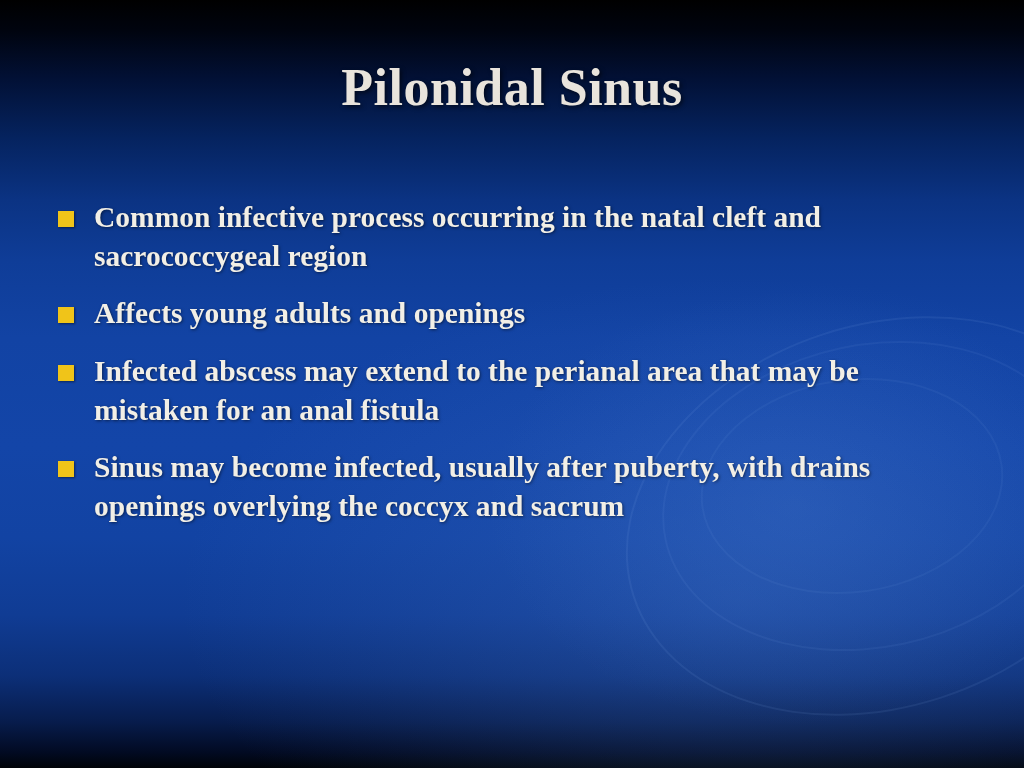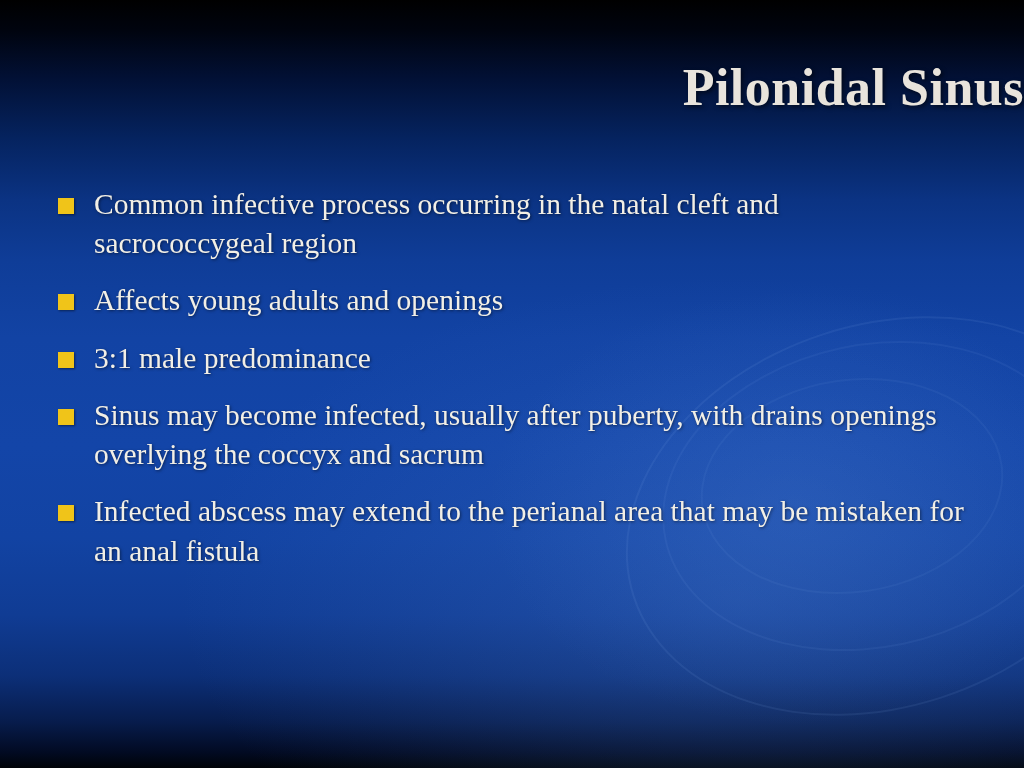--- a/index.html
+++ b/index.html
@@ -55,33 +55,34 @@
     height: 440px;
     background: radial-gradient(ellipse at center, rgba(90,140,220,0.18) 0%, rgba(90,140,220,0.0) 70%);
     pointer-events: none;
   }
 
   .title {
     position: absolute;
     top: 58px;
     left: 0;
     width: 100%;
-    text-align: right;
+    text-align: center;
     color: #e9e4dc;
     font-size: 52px;
     font-weight: bold;
     letter-spacing: 0.5px;
     text-shadow: 2px 2px 4px rgba(0,0,0,0.55);
   }
 
   .bullets {
     position: absolute;
-    top: 185px;
+    top: 198px;
     left: 58px;
     right: 60px;
+    font-weight: bold;
   }
   .bullet {
     display: flex;
     align-items: flex-start;
     margin-bottom: 18px;
   }
   .marker {
     flex: 0 0 auto;
     width: 16px;
     height: 16px;
@@ -113,24 +114,20 @@
     <div class="bullet">
       <span class="marker"></span>
       <span class="btext">Common infective process occurring in the natal cleft and sacrococcygeal region</span>
     </div>
     <div class="bullet">
       <span class="marker"></span>
       <span class="btext">Affects young adults and openings</span>
     </div>
     <div class="bullet">
       <span class="marker"></span>
-      <span class="btext">3:1 male predominance</span>
+      <span class="btext">Infected abscess may extend to the perianal area that may be mistaken for an anal fistula</span>
     </div>
     <div class="bullet">
       <span class="marker"></span>
       <span class="btext">Sinus may become infected, usually after puberty, with drains openings overlying the coccyx and sacrum</span>
     </div>
-    <div class="bullet">
-      <span class="marker"></span>
-      <span class="btext">Infected abscess may extend to the perianal area that may be mistaken for an anal fistula</span>
-    </div>
   </div>
 </div>
 
 </body></html>

